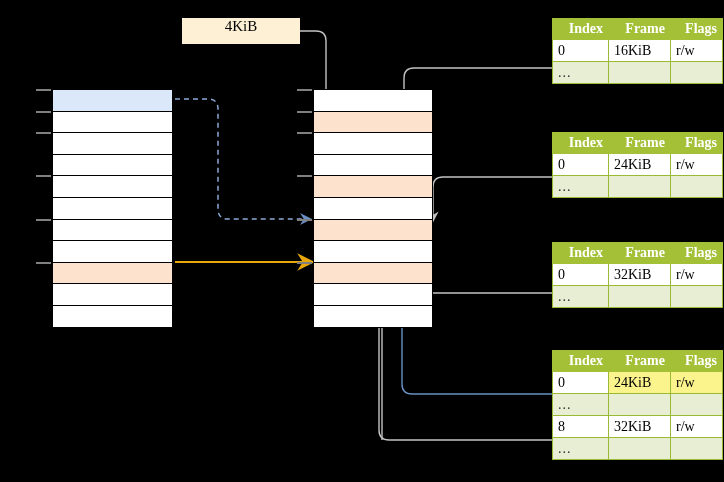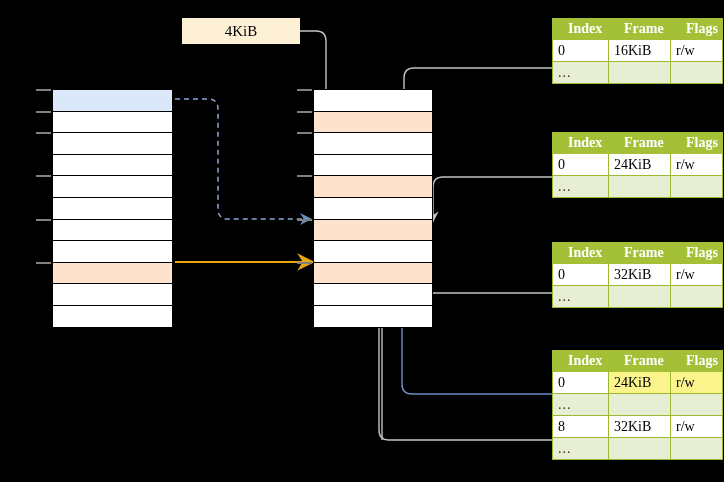--- a/index.html
+++ b/index.html
@@ -10,28 +10,28 @@
   
   .col{position:absolute;box-sizing:border-box;}
   .cell{position:absolute;box-sizing:border-box;border:1.5px solid #000;background:#fff;}
   .cell.blue{background:#dbe8fa;}
   .cell.peach{background:#fde3cd;}
 
   .tick{position:absolute;height:2px;background:#808080;}
 
   
   .label-box{position:absolute;box-sizing:border-box;background:#fdf0d5;
-             display:flex;align-items:center;justify-content:center;
+             display:flex;align-items:flex-start;justify-content:center;
              color:#000;font-size:15px;}
 
   
   table.pt{position:absolute;border-collapse:collapse;background:#fff;
            table-layout:fixed;}
   table.pt th{background:#a4c037;color:#fff;font-weight:bold;font-size:14px;
-              text-align:left;padding:2px 15px;border:1px solid #a4c037;
+              text-align:right;padding:2px 5px;border:1px solid #a4c037;
               white-space:nowrap;}
   table.pt td{font-size:14px;color:#000;text-align:left;padding:1px 5px;
               border:1px solid #9aba33;height:19px;white-space:nowrap;}
   table.pt tr.dots td{background:#e7eed4;color:#333;letter-spacing:1px;}
   table.pt td.hl{background:#fbf38c;}
   .c-index{width:56px;}
   .c-frame{width:62px;}
   .c-flags{width:52px;}
 
   svg.wires{position:absolute;left:0;top:0;width:724px;height:482px;

